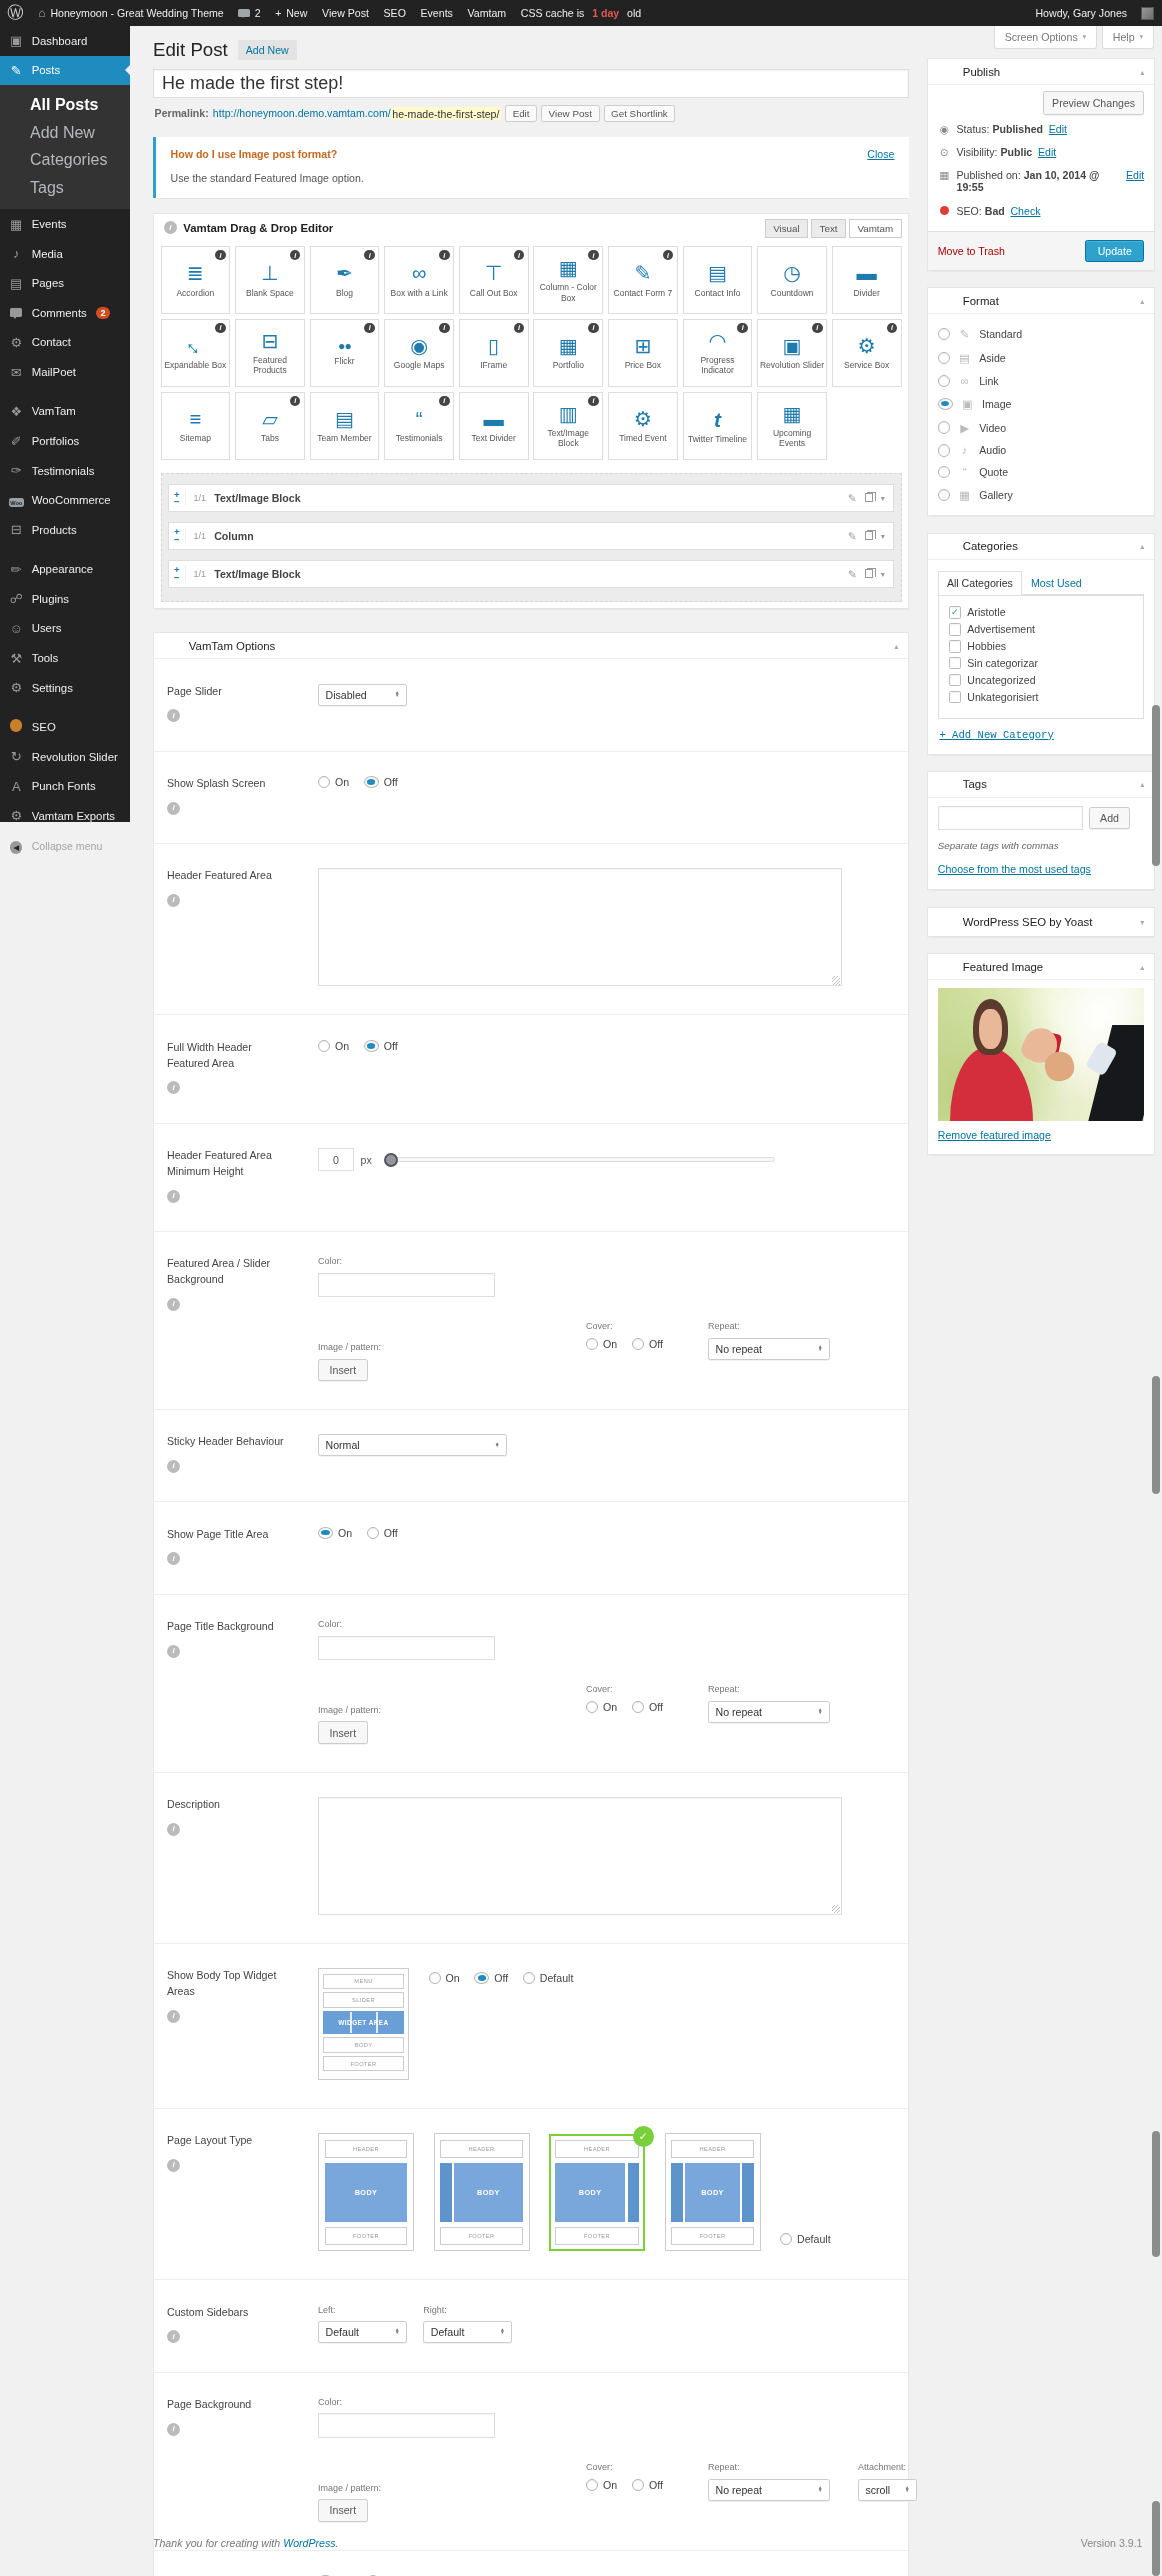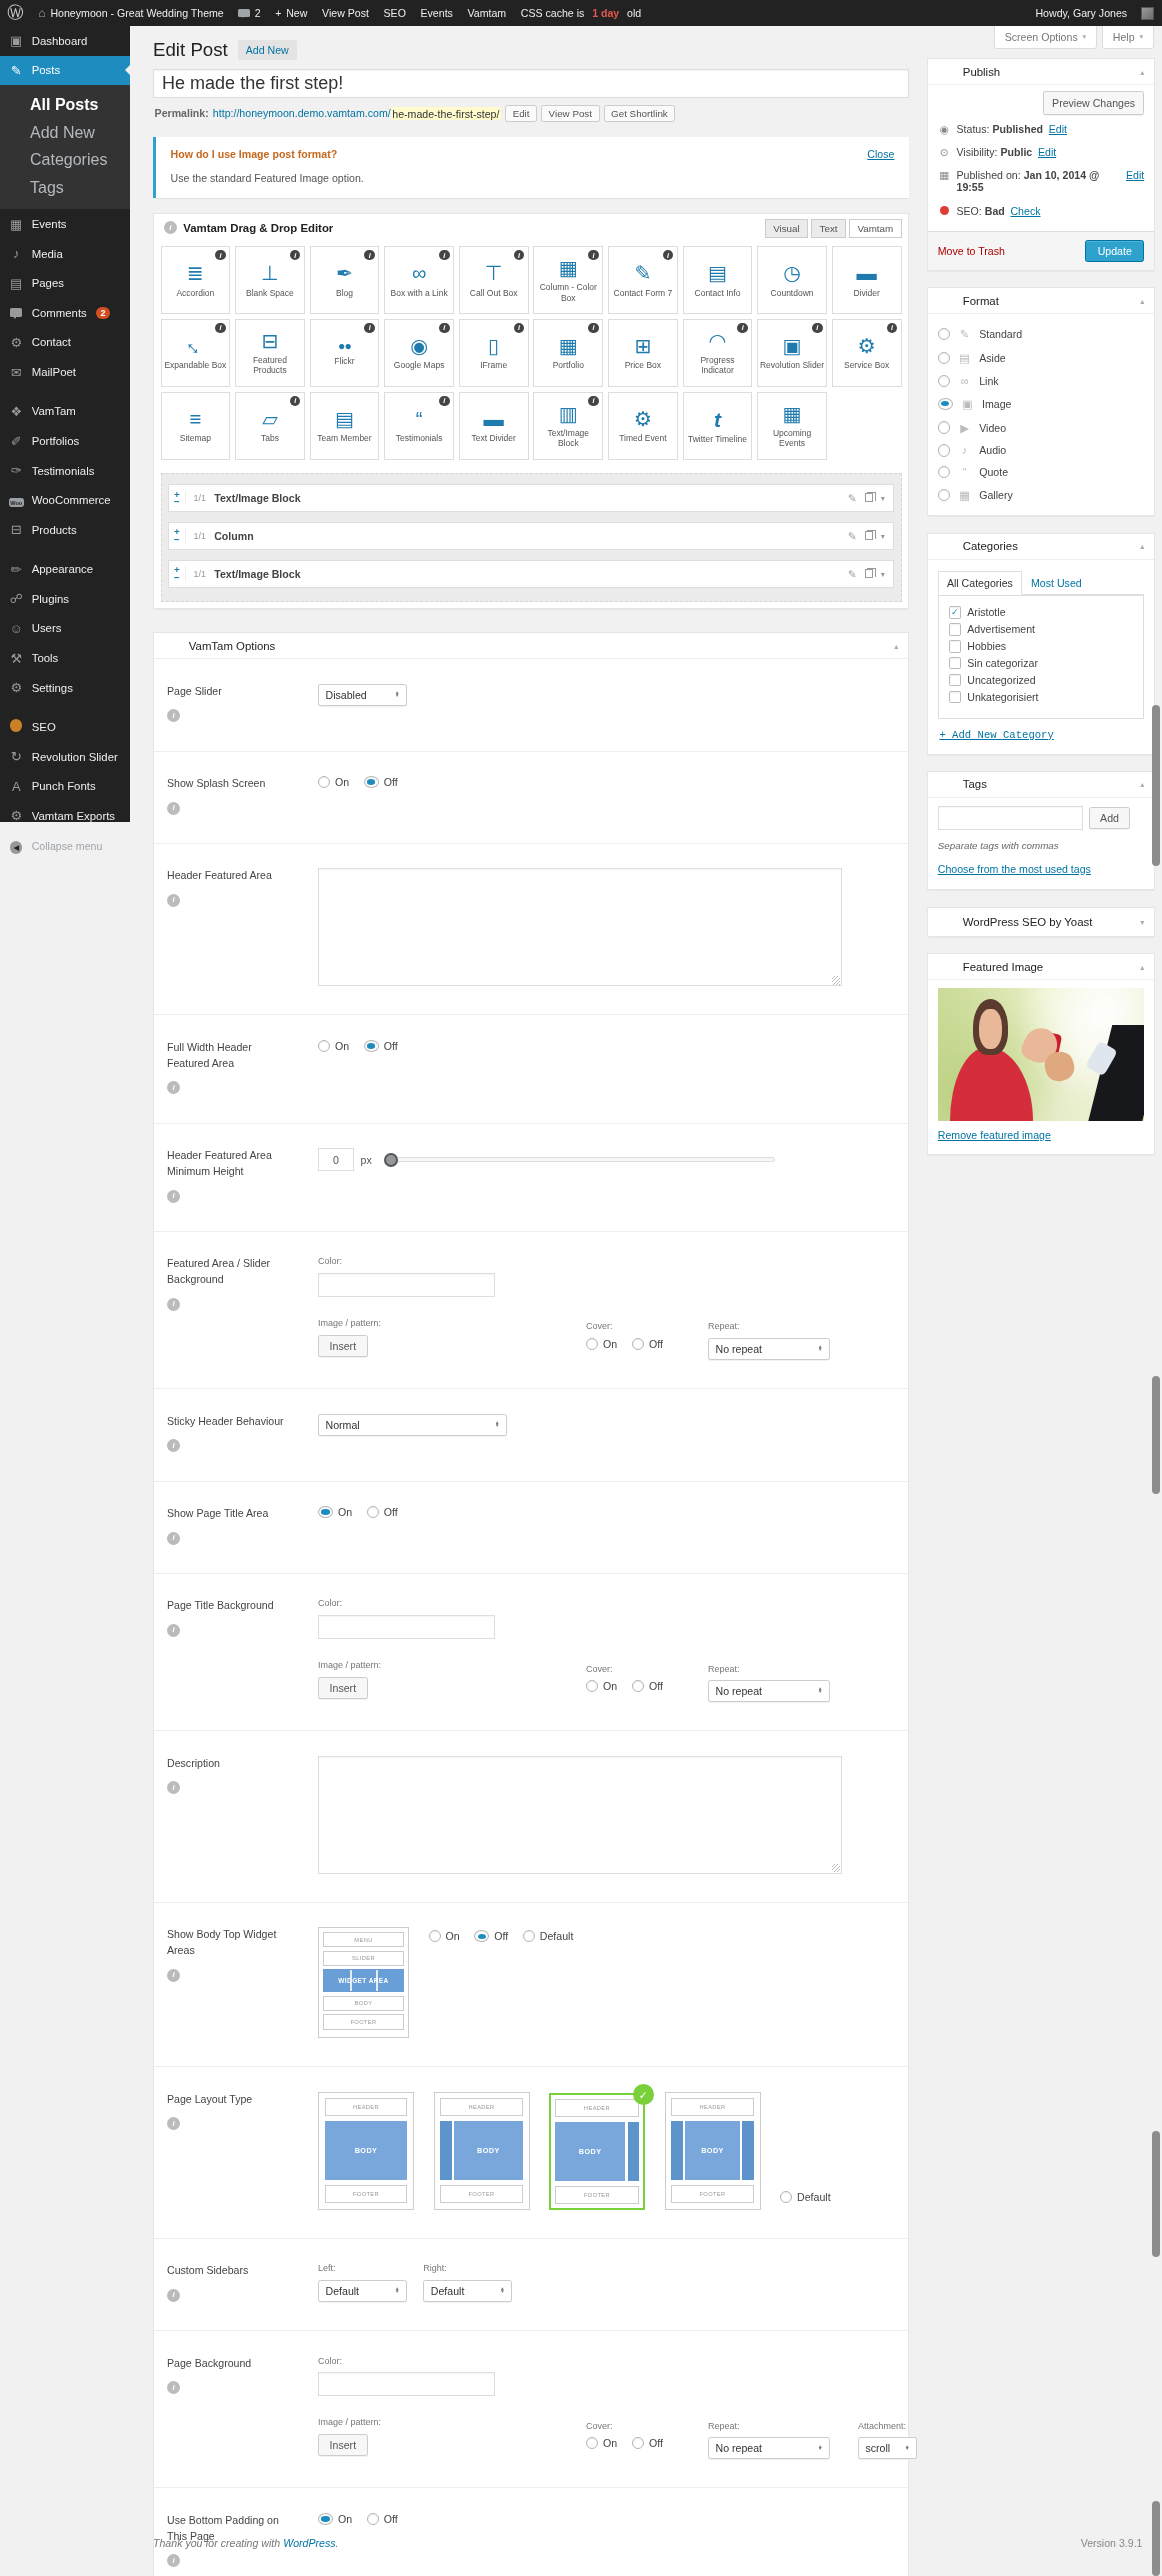--- a/index.html
+++ b/index.html
@@ -122,21 +122,21 @@
   .ta .grip { position:absolute; right:0.8px; bottom:0.8px; width:8.1px; height:8.1px;
      background:repeating-linear-gradient(135deg, transparent 0 1.6px, #bbb 1.6px 2.4px); cursor:nwse-resize; }
   .num-box { width:36px; height:23px; border:0.8px solid #ddd; background:#fff; display:inline-flex; align-items:center; justify-content:center; font-size:10.6px; color:#555; }
   .sl-track { display:inline-block; width:390px; height:4.1px; border:0.8px solid #ddd; background:#f7f7f7; border-radius:3.3px; position:relative; vertical-align:middle; margin-left:13px; }
   .sl-knob { position:absolute; left:-1.6px; top:-5.7px; width:14px; height:14px; border-radius:50%; background:#95989b; border:2.4px solid #50575e; cursor:ew-resize; }
   .mini-label { font-size:9px; color:#777; margin-bottom:6.5px; }
   .color-input { width:177px; height:24.4px; border:0.8px solid #ddd; background:#fff; box-shadow:inset 0 0.8px 1.6px rgba(0,0,0,.05); }
   .btn-insert { display:inline-block; background:#f7f7f7; border:0.8px solid #ccc; border-radius:2.4px; box-shadow:0 0.8px 0 #eee;
      color:#555; font-size:10.6px; padding:4.1px 10.6px; cursor:pointer; }
   .bg-line2 { display:flex; margin-top:21px; }
-  .bg-col-img { flex:0 0 268px; }
+  .bg-col-img { flex:0 0 268px;margin-top:24px; }
   .bg-col-cover { flex:0 0 122px; padding-top:3.3px; }
   .bg-col-repeat { flex:0 0 150px; padding-top:3.3px; }
   .bg-col-attach { padding-top:3.3px; }
 
   .wa-diagram { width:91px; border:0.8px solid #ccc; padding:4.1px; display:inline-block; background:#fff; }
   .wa-box { border:0.8px solid #ccc; height:15.4px; margin-bottom:3.3px; display:flex; align-items:center; justify-content:center;
      font-size:5.7px; color:#999; letter-spacing:0.4px; }
   .wa-box.blue { background:#699fd6; border-color:#699fd6; color:#fff; height:23px; font-size:6.5px; font-weight:bold; position:relative; }
   .wa-box.blue i { position:absolute; top:0; bottom:0; width:1.6px; background:rgba(255,255,255,.8); }
   .wa-flex { display:flex; gap:19.5px; align-items:flex-start; }

